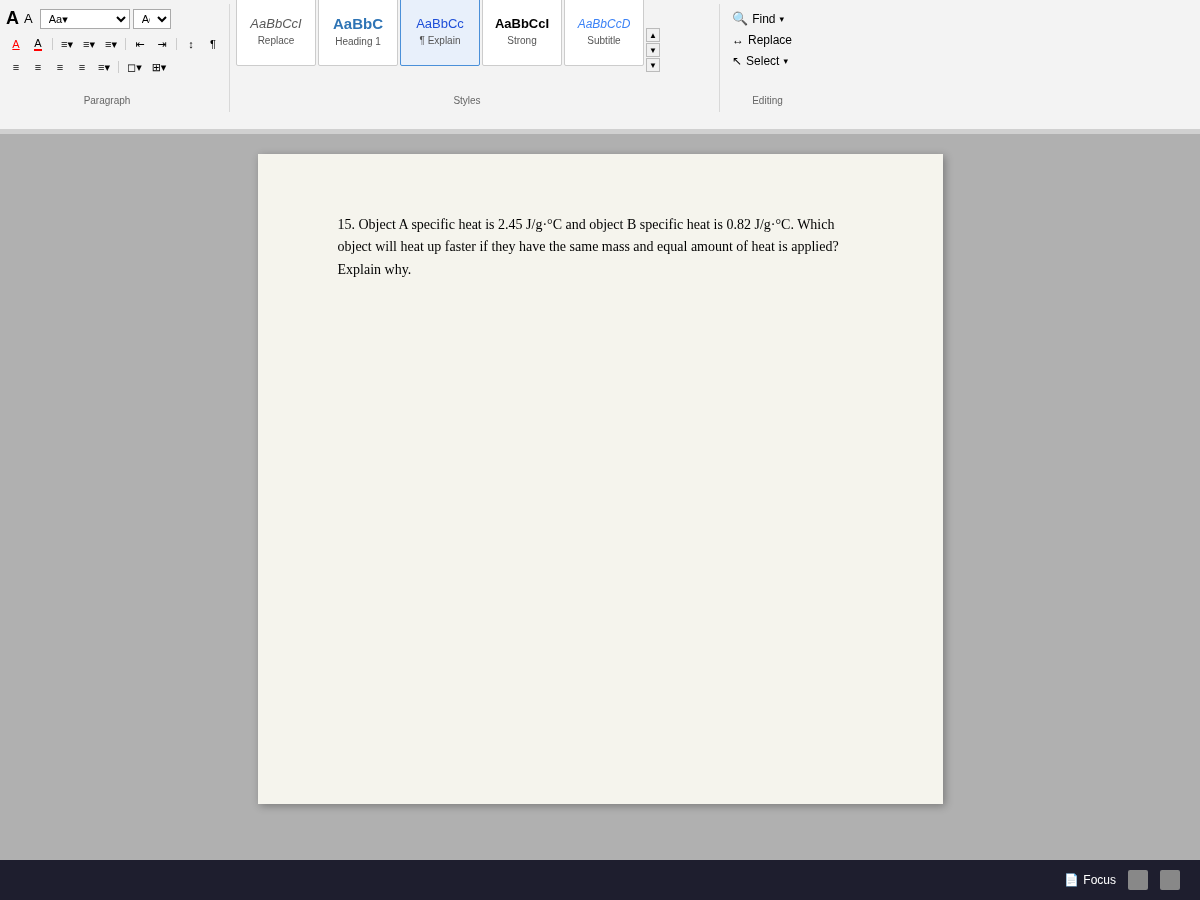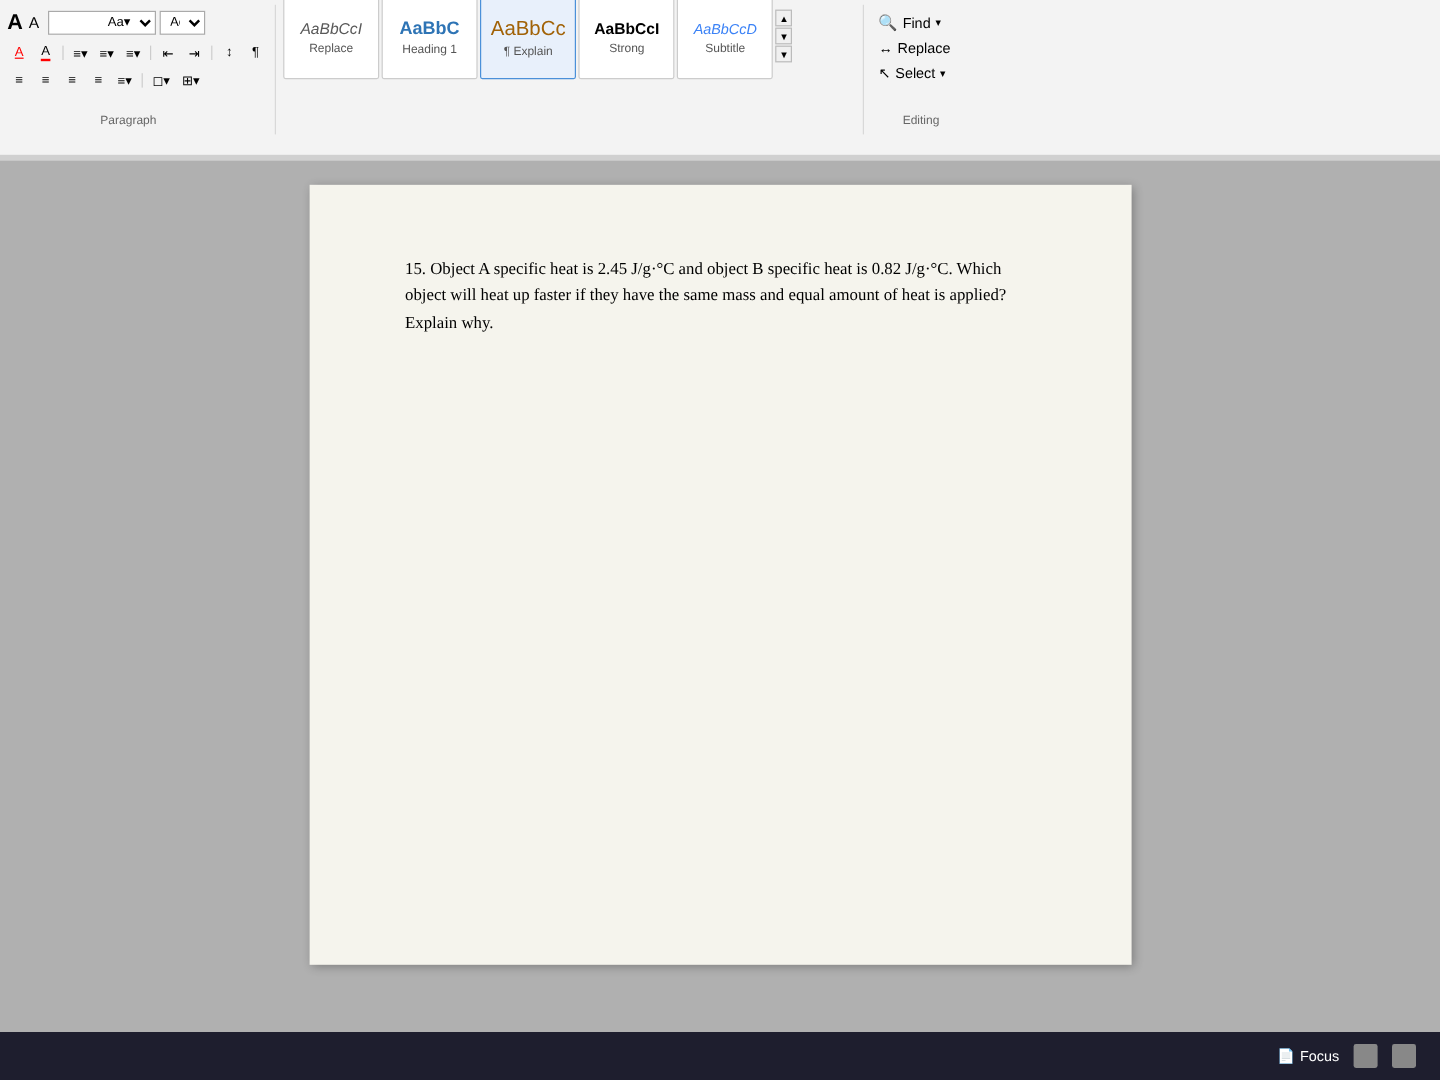--- a/index.html
+++ b/index.html
@@ -41,21 +41,20 @@
     }
 
     .font-selector {
       border: 1px solid #aaa;
       background: white;
       padding: 1px 4px;
       font-size: 11px;
       height: 20px;
       width: 90px;
       cursor: pointer;
-      text-align: right;
     }
 
     .size-selector {
       border: 1px solid #aaa;
       background: white;
       padding: 1px 4px;
       font-size: 11px;
       height: 20px;
       width: 38px;
       cursor: pointer;
@@ -198,21 +197,21 @@
 
     .font-format-row {
       display: flex;
       align-items: center;
       gap: 2px;
     }
 
     .styles-section-inner {
       display: flex;
       flex-direction: row;
-      align-items: flex-start;
+      align-items: flex-end;
       height: 100%;
       padding-bottom: 18px;
     }
 
     .section-wrapper {
       display: flex;
       flex-direction: column;
       height: 108px;
       justify-content: space-between;
       padding: 4px 6px 22px 6px;
@@ -285,21 +284,21 @@
 
         <div class="style-item">
           <div style="text-align:center;">
             <div style="font-size:15px; color:#2e74b5; font-weight:bold;">AaBbC</div>
             <div style="font-size:10px; color:#555; margin-top:4px;">Heading 1</div>
           </div>
         </div>
 
         <div class="style-item" style="background:#e8f0fb; border-color:#4a90d9;">
           <div style="text-align:center;">
-            <div style="font-size:17px; color:#a16207;">AaBbCc</div>
+            <div style="font-size:13px; color:#1d4ed8;">AaBbCc</div>
             <div style="font-size:10px; color:#555; margin-top:4px;">¶ Explain</div>
           </div>
         </div>
 
         <div class="style-item">
           <div style="text-align:center;">
             <div style="font-weight:bold; font-size:13px; color:#000;">AaBbCcI</div>
             <div style="font-size:10px; color:#555; margin-top:4px;">Strong</div>
           </div>
         </div>
@@ -311,20 +310,21 @@
           </div>
         </div>
 
       </div>
       <div class="styles-scroll">
         <div class="scroll-arrow">▲</div>
         <div class="scroll-arrow">▼</div>
         <div class="scroll-arrow">▼</div>
       </div>
     </div>
+    <span class="ribbon-section-label">Styles</span>
   </div>
 
   <div class="section-wrapper" style="width:110px; border-right:none;">
     <div class="editing-group">
       <button class="editing-btn">
         <span style="font-size:13px;">🔍</span>
         <span>Find</span>
         <span style="font-size:9px;">▾</span>
       </button>
       <button class="editing-btn">

